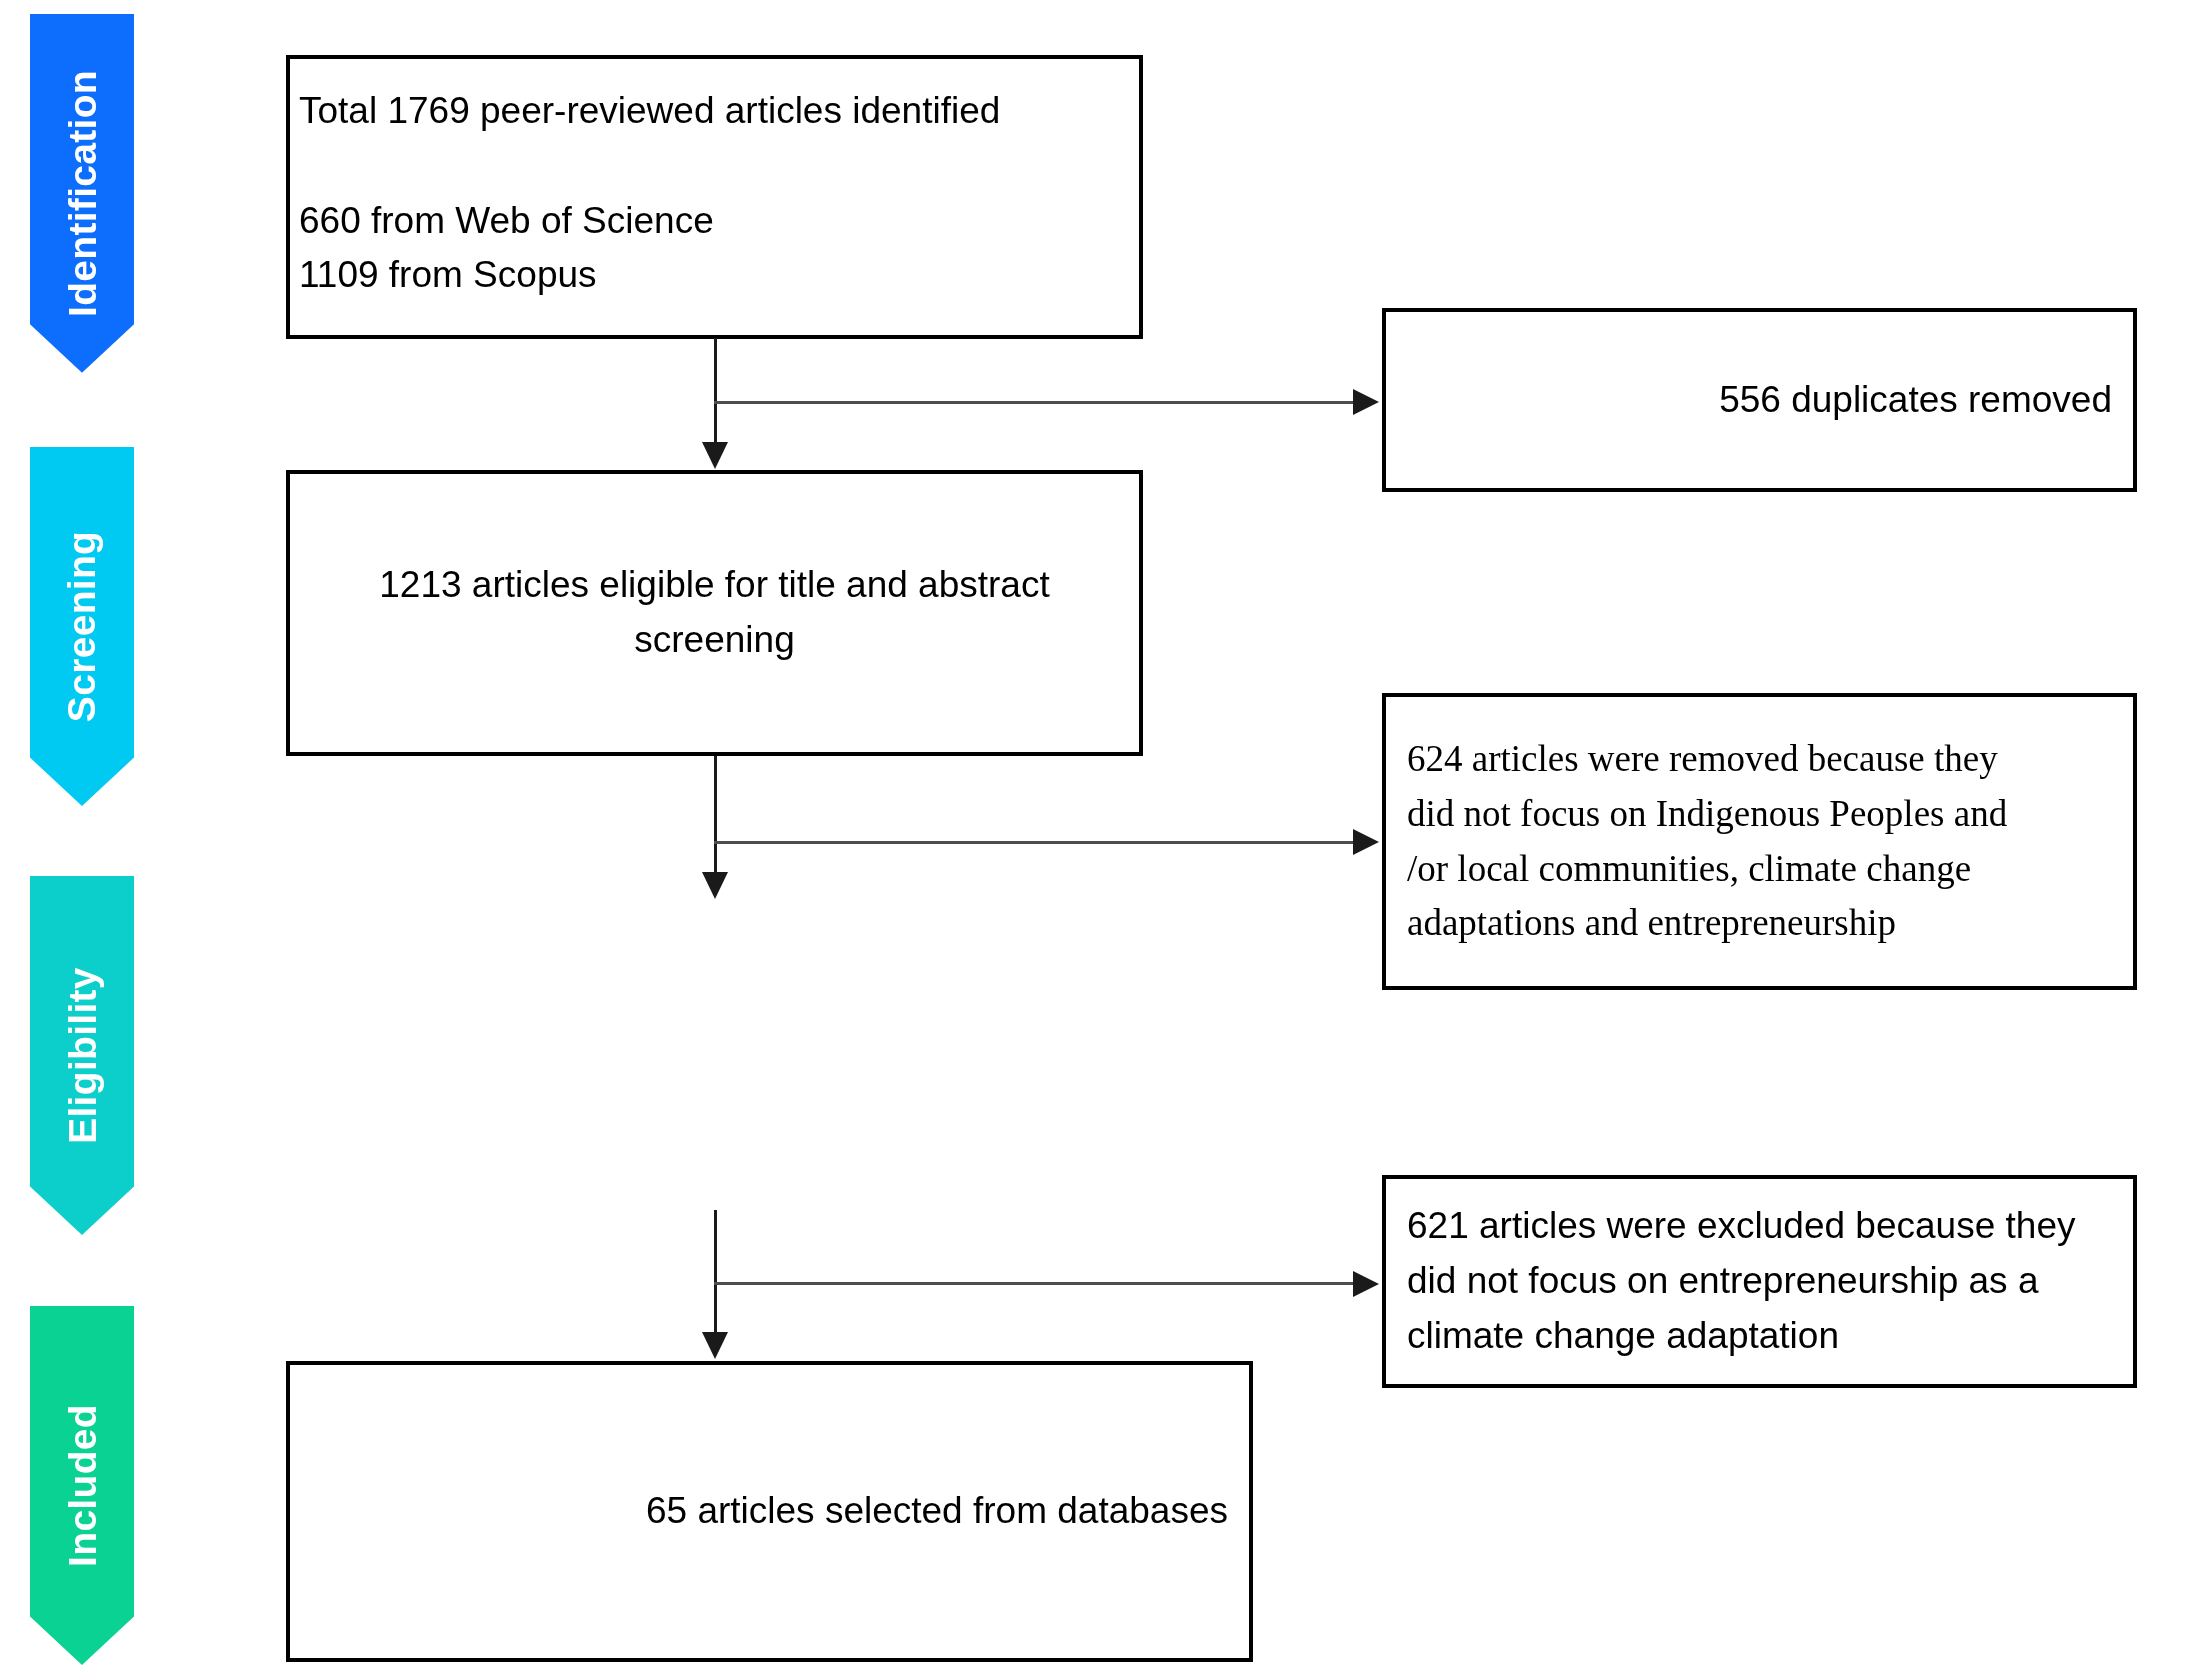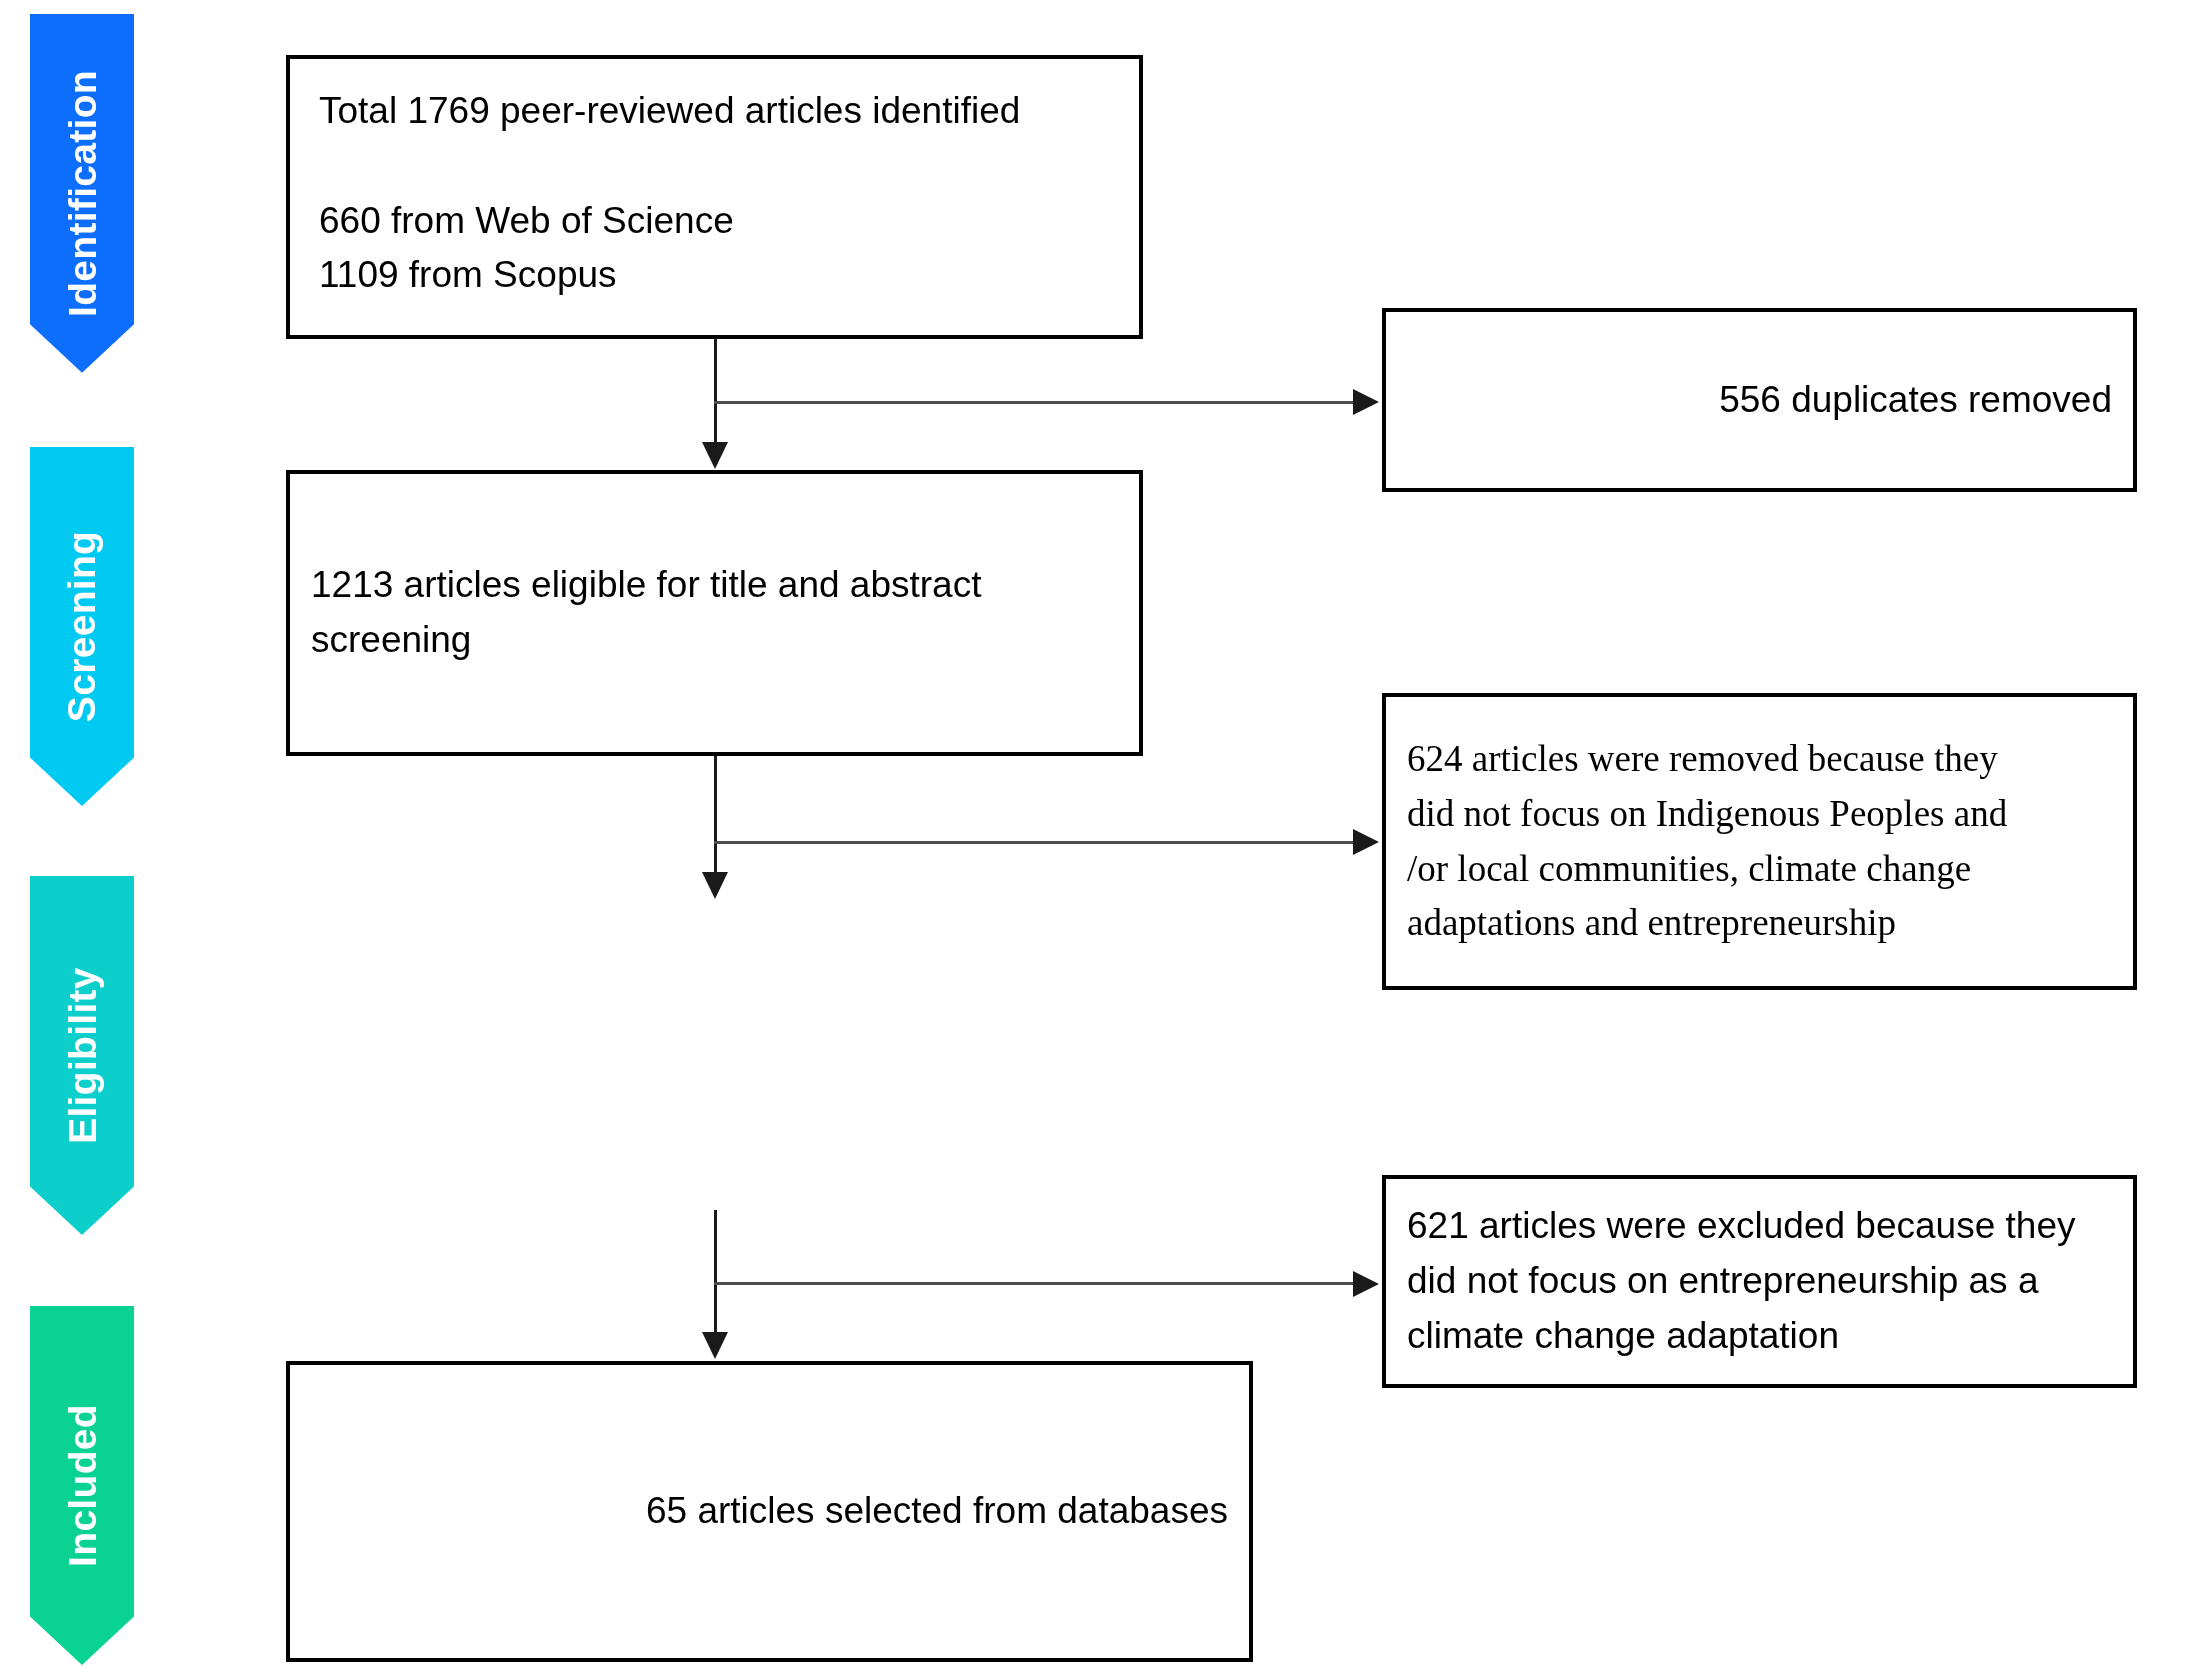--- a/index.html
+++ b/index.html
@@ -44,21 +44,21 @@
     align-items: center;
     color: #000000;
     font-size: 37px;
     line-height: 1.48;
   }
   .box .inner {
     width: 100%;
     padding: 0 21px;
     white-space: pre-line;
   }
-  .box.main-first .inner { padding-left: 29px; }
+  .box.main-first .inner { padding-left: 9px; }
   .box.centered .inner { text-align: right; }
   .box.top-aligned {
     align-items: flex-start;
   }
   .box.top-aligned .inner { padding-top: 25px; }
 
   
   .vline {
     position: absolute;
     width: 3.1px;
@@ -101,21 +101,21 @@
     </div>
     <div class="phase" style="left: 30px; top: 1306px; width: 104px; height: 359px; background: rgb(9, 210, 147); clip-path: polygon(0% 0%, 100% 0%, 100% 86.5052%, 50% 100%, 0% 86.5052%);">
       <span class="phase-label">Included</span>
     </div>
     <div class="box top-aligned main-first" style="left: 286px; top: 55px; width: 857px; height: 284px;">
       <div class="inner">Total 1769 peer-reviewed articles identified
 
 660 from Web of Science
 1109 from Scopus</div>
     </div>
-    <div class="box" style="left: 286px; top: 470px; width: 857px; height: 286px;">
+    <div class="box" style="left: 286px; top: 470px; width: 857px; height: 286px; text-align: center;">
       <div class="inner">1213 articles eligible for title and abstract
 screening</div>
     </div>
     <div class="box centered" style="left: 286px; top: 1361px; width: 967px; height: 301px;">
       <div class="inner">65 articles selected from databases</div>
     </div>
     <div class="box centered" style="left: 1382px; top: 308px; width: 755px; height: 184px;">
       <div class="inner">556 duplicates removed</div>
     </div>
     <div class="box" style="left: 1382px; top: 693px; width: 755px; height: 297px; font-family: Liberation Serif, serif;">

